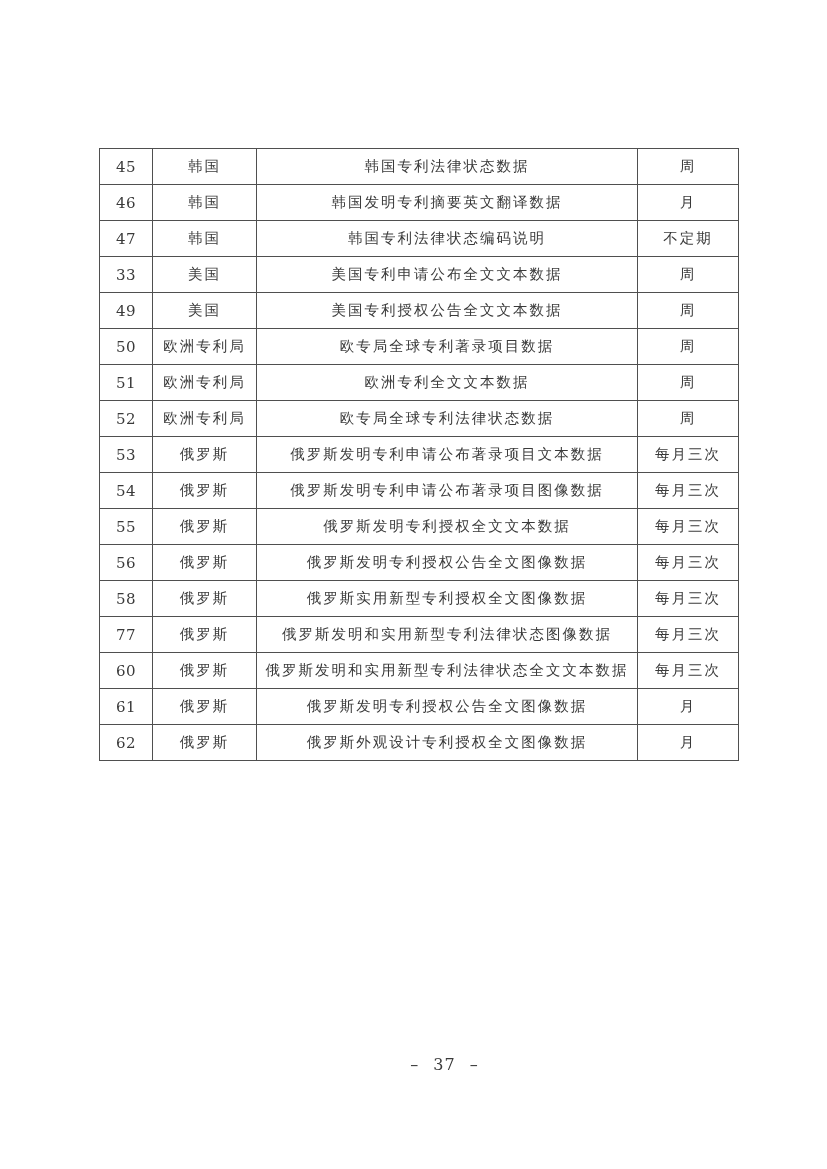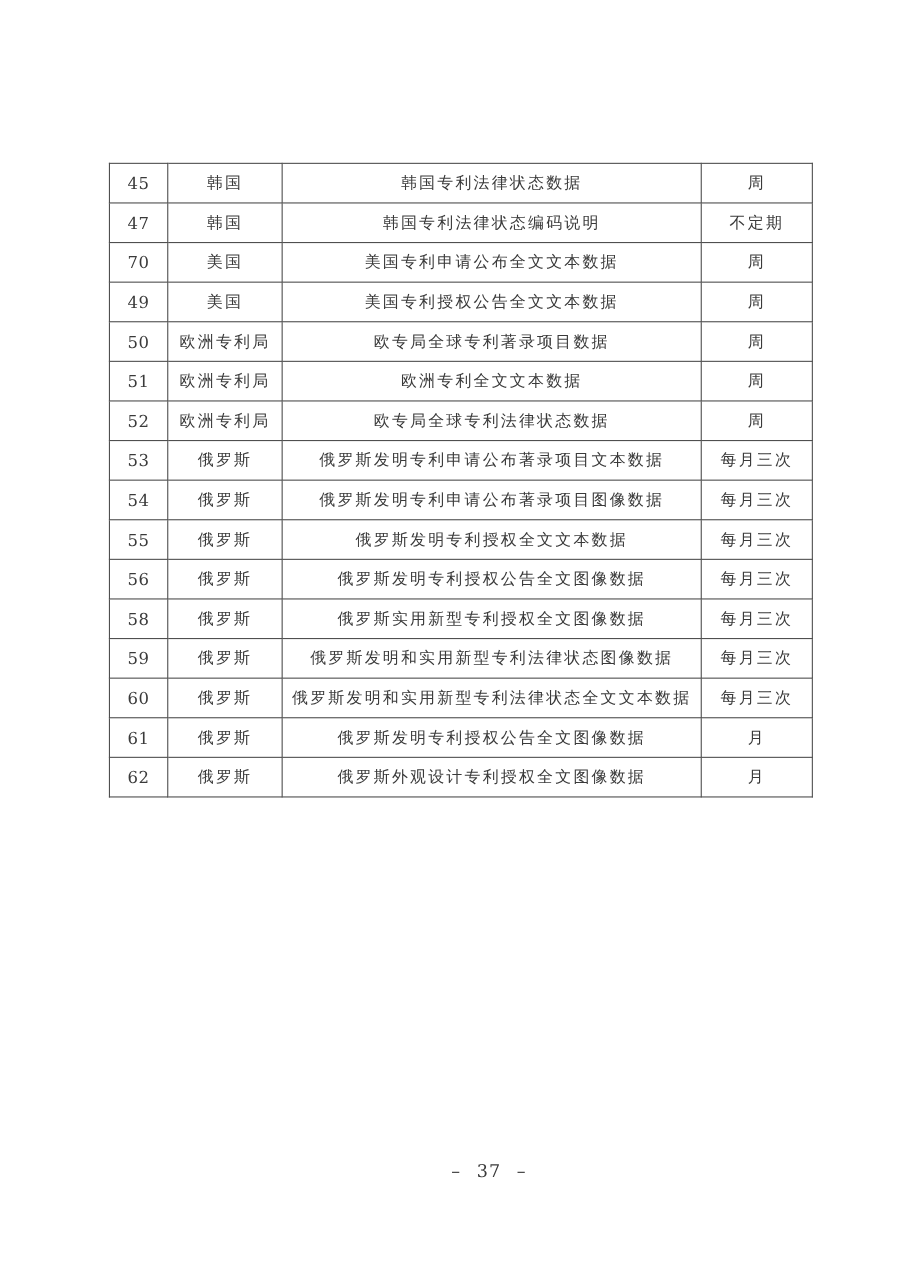--- a/index.html
+++ b/index.html
@@ -67,27 +67,33 @@
       <col style="width:101px">
     </colgroup>
     <tbody id="table-body">
         <tr>
     <td class="col-no">45</td>
     <td class="col-region">韩国</td>
     <td class="col-dataset">韩国专利法律状态数据</td>
     <td class="col-freq">周</td>
   </tr>
         <tr>
+    <td class="col-no">46</td>
+    <td class="col-region">韩国</td>
+    <td class="col-dataset">韩国发明专利摘要英文翻译数据</td>
+    <td class="col-freq">月</td>
+  </tr>
+        <tr>
     <td class="col-no">47</td>
     <td class="col-region">韩国</td>
     <td class="col-dataset">韩国专利法律状态编码说明</td>
     <td class="col-freq">不定期</td>
   </tr>
         <tr>
-    <td class="col-no">70</td>
+    <td class="col-no">33</td>
     <td class="col-region">美国</td>
     <td class="col-dataset">美国专利申请公布全文文本数据</td>
     <td class="col-freq">周</td>
   </tr>
         <tr>
     <td class="col-no">49</td>
     <td class="col-region">美国</td>
     <td class="col-dataset">美国专利授权公告全文文本数据</td>
     <td class="col-freq">周</td>
   </tr>
@@ -133,21 +139,21 @@
     <td class="col-dataset">俄罗斯发明专利授权公告全文图像数据</td>
     <td class="col-freq">每月三次</td>
   </tr>
         <tr>
     <td class="col-no">58</td>
     <td class="col-region">俄罗斯</td>
     <td class="col-dataset">俄罗斯实用新型专利授权全文图像数据</td>
     <td class="col-freq">每月三次</td>
   </tr>
         <tr>
-    <td class="col-no">59</td>
+    <td class="col-no">77</td>
     <td class="col-region">俄罗斯</td>
     <td class="col-dataset">俄罗斯发明和实用新型专利法律状态图像数据</td>
     <td class="col-freq">每月三次</td>
   </tr>
         <tr>
     <td class="col-no">60</td>
     <td class="col-region">俄罗斯</td>
     <td class="col-dataset">俄罗斯发明和实用新型专利法律状态全文文本数据</td>
     <td class="col-freq">每月三次</td>
   </tr>

